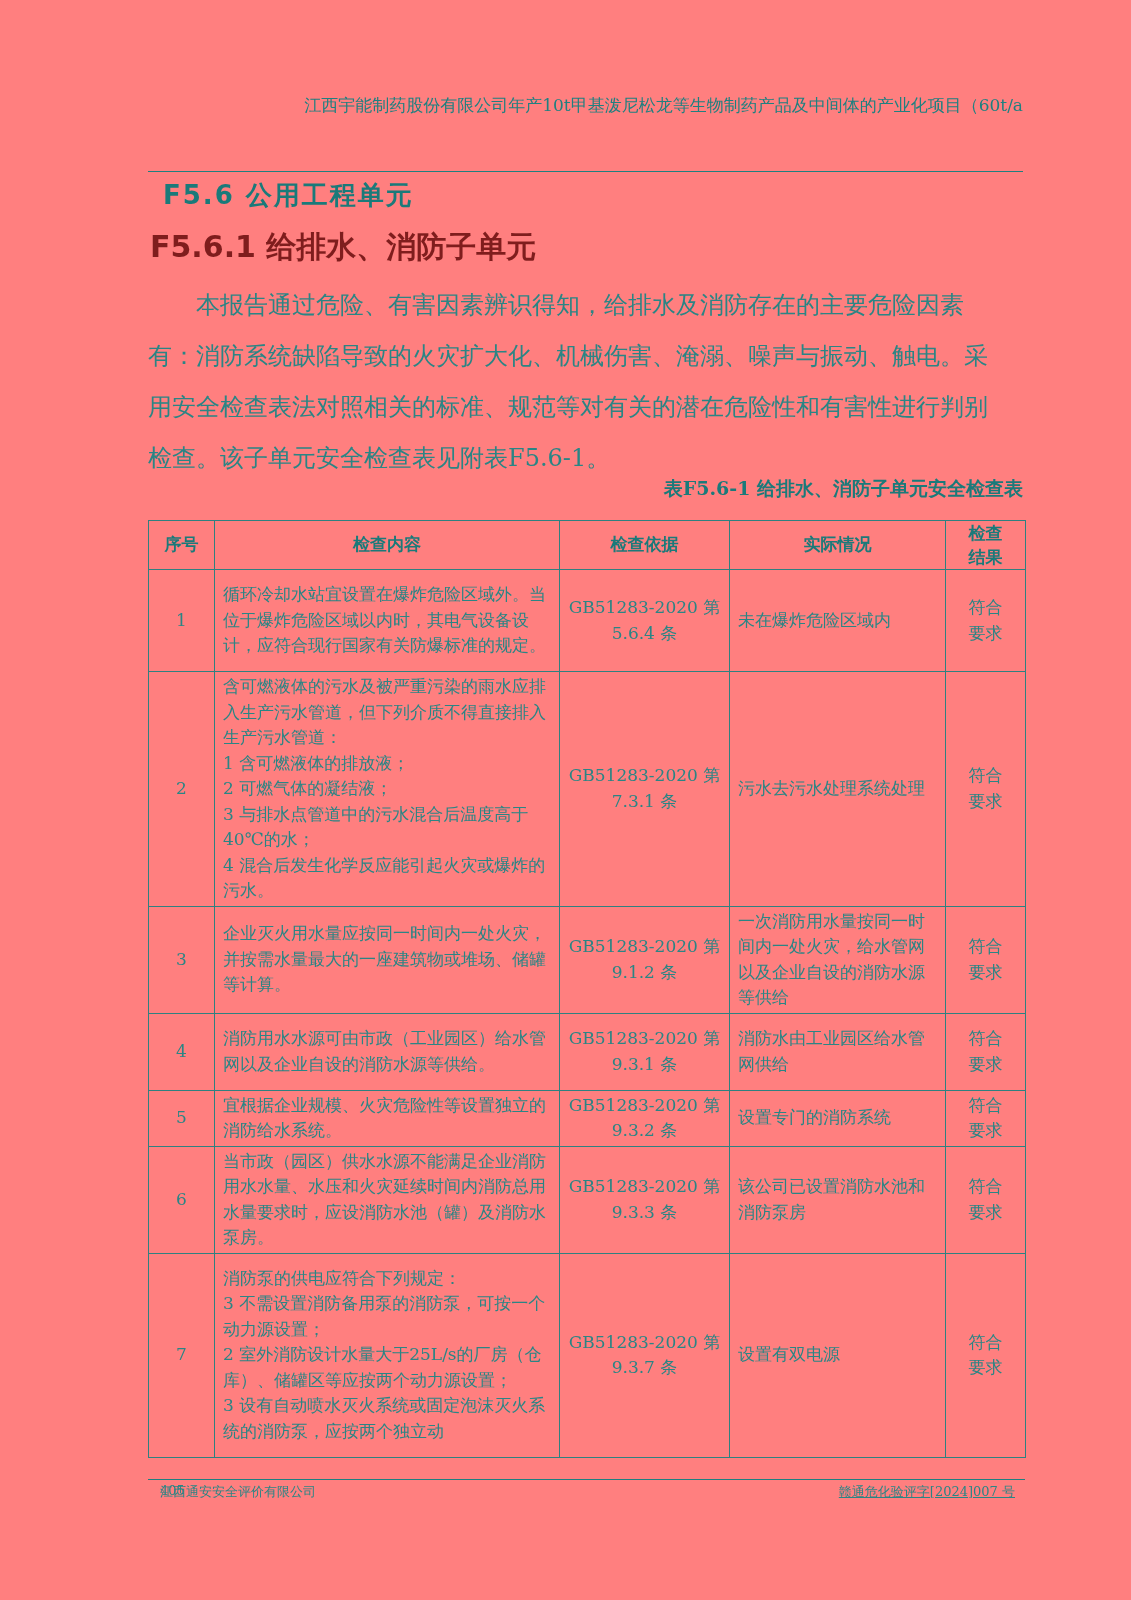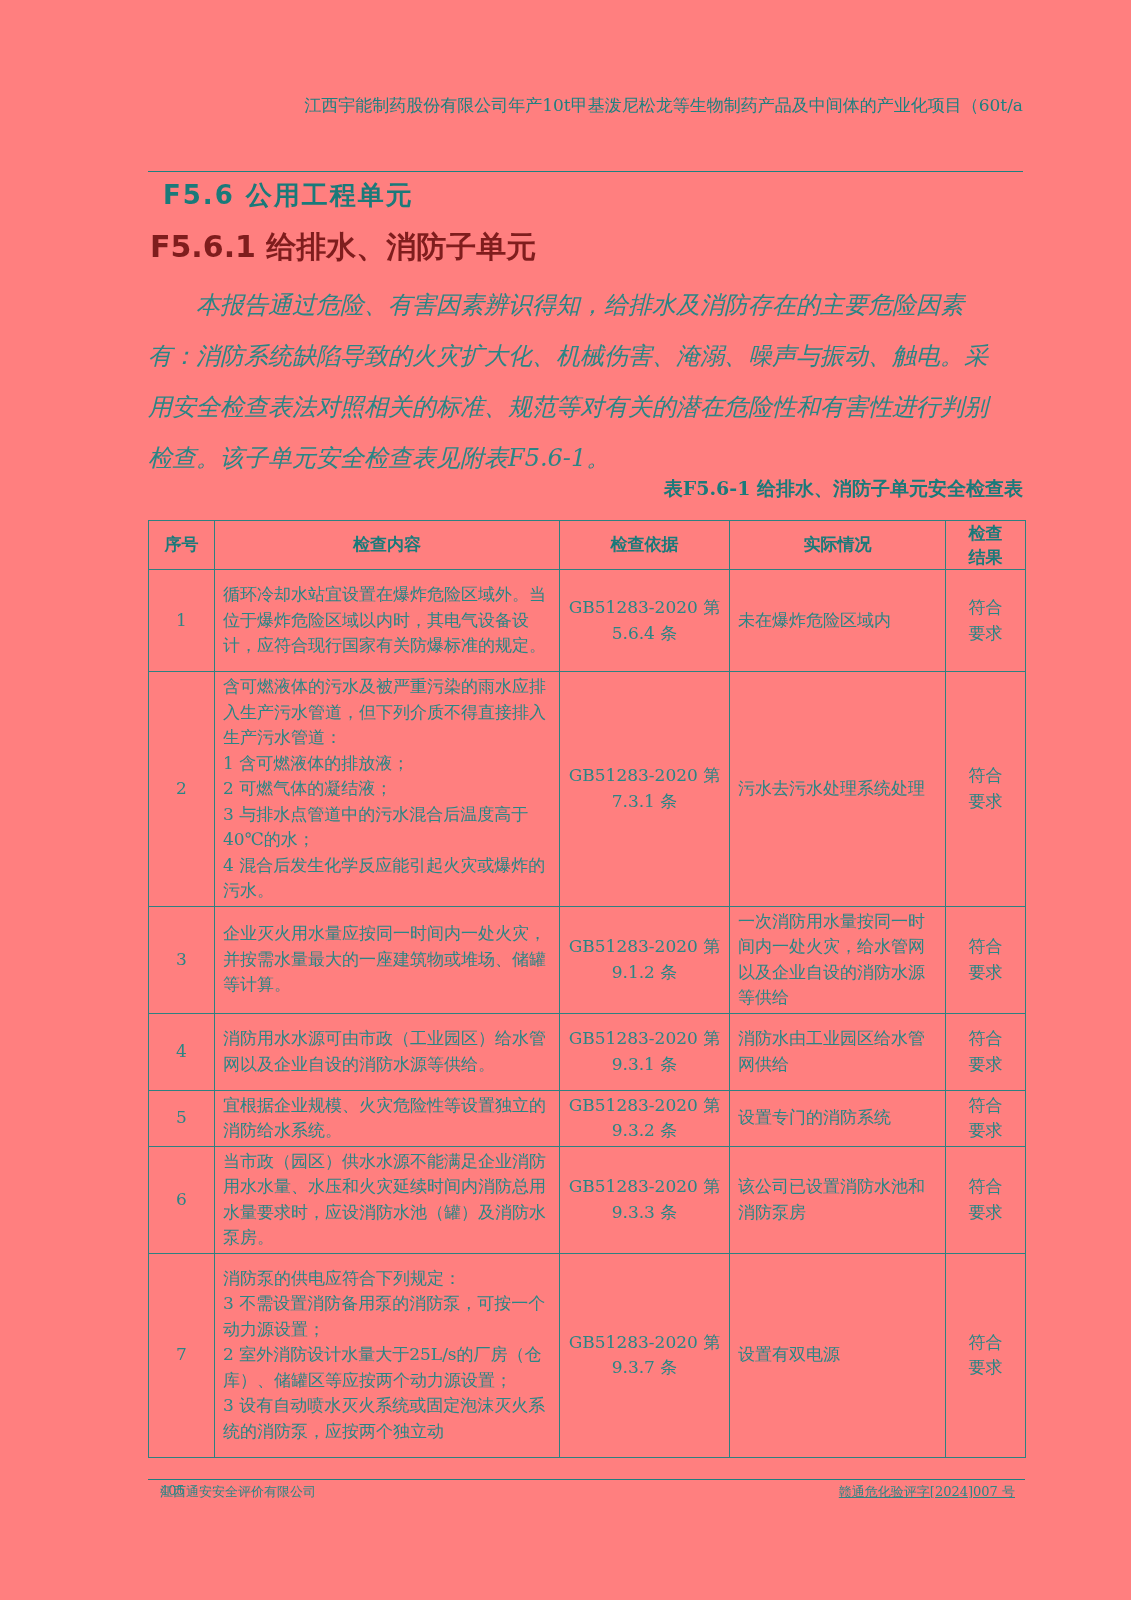--- a/index.html
+++ b/index.html
@@ -28,21 +28,21 @@
     margin-left: 13px;
   }
   .h2 {
     position: absolute; left: 150px; top: 227px;
     font-family: "DejaVu Sans", "Liberation Sans", sans-serif;
     font-size: 30px; font-weight: bold; color: #7f1d1d;
   }
   .para {
     position: absolute; left: 148px; top: 280px; width: 860px;
     font-size: 24px; line-height: 51px; color: #2a8585;
-    text-indent: 48px; margin: 0; font-style: italic;
+    text-indent: 48px; margin: 0;
   }
   .table-caption {
     position: absolute; left: 148px; top: 476px; width: 875px;
     text-align: right; font-size: 19px; font-weight: bold; color: #1a7a7a;
   }
   table.check {
     position: absolute; left: 148px; top: 520px;
     width: 877px; border-collapse: collapse; table-layout: fixed;
     font-size: 17px; line-height: 25.5px; color: #2a8585;
   }

